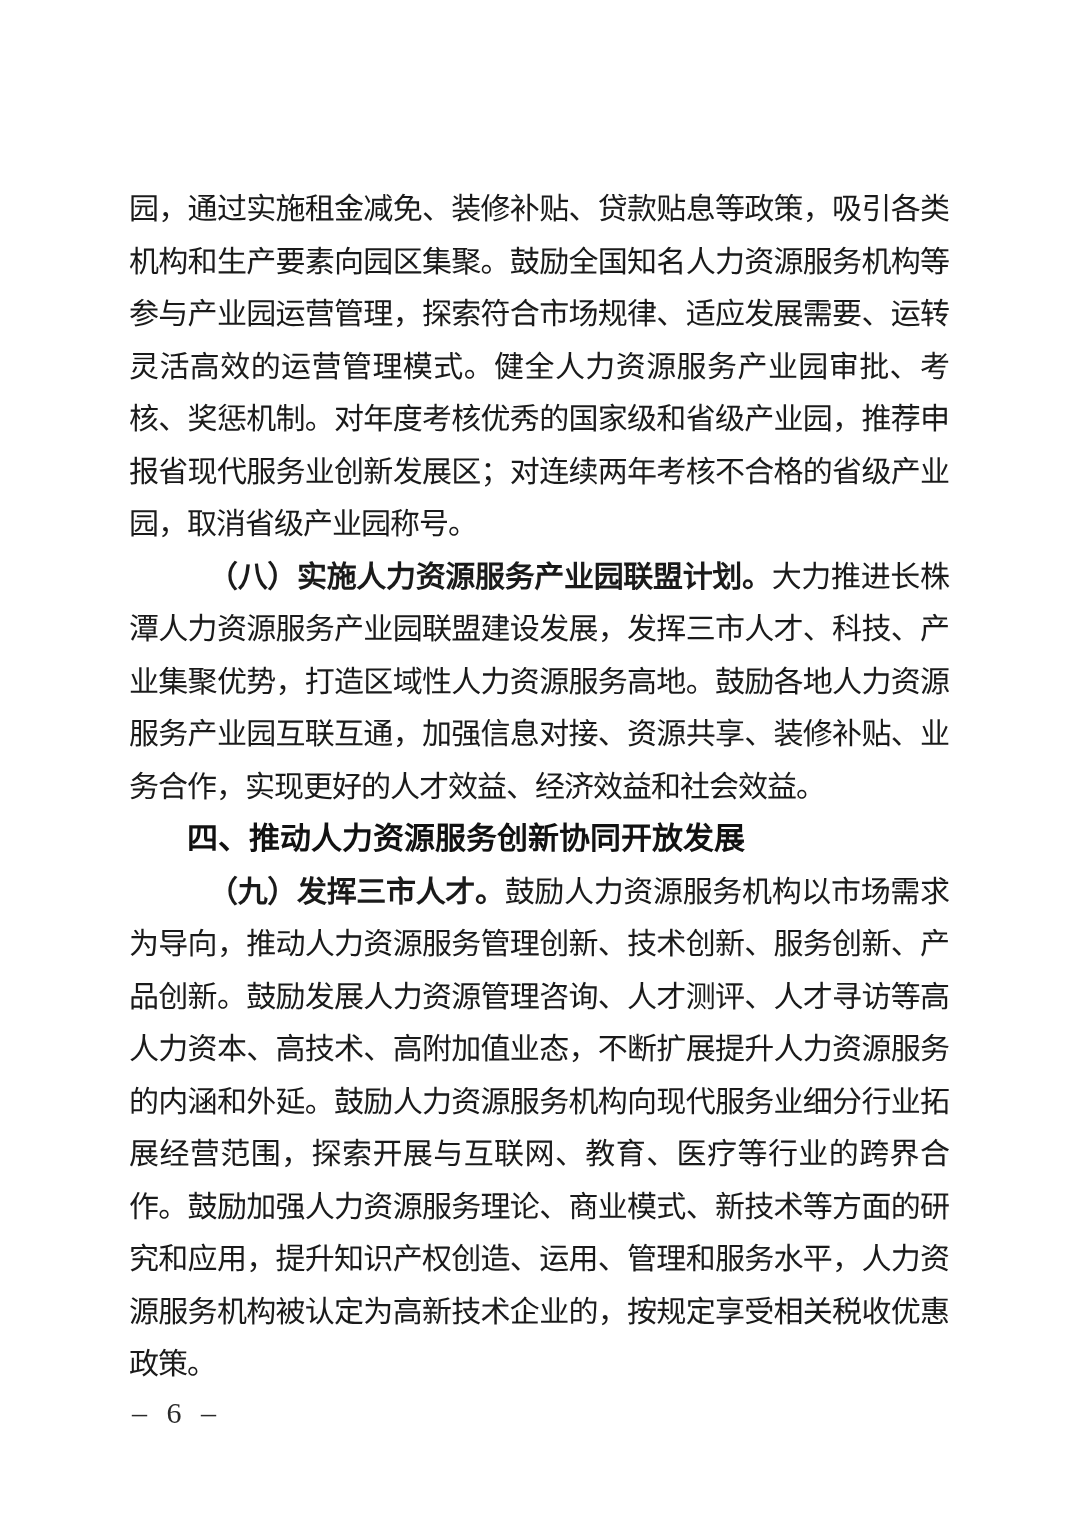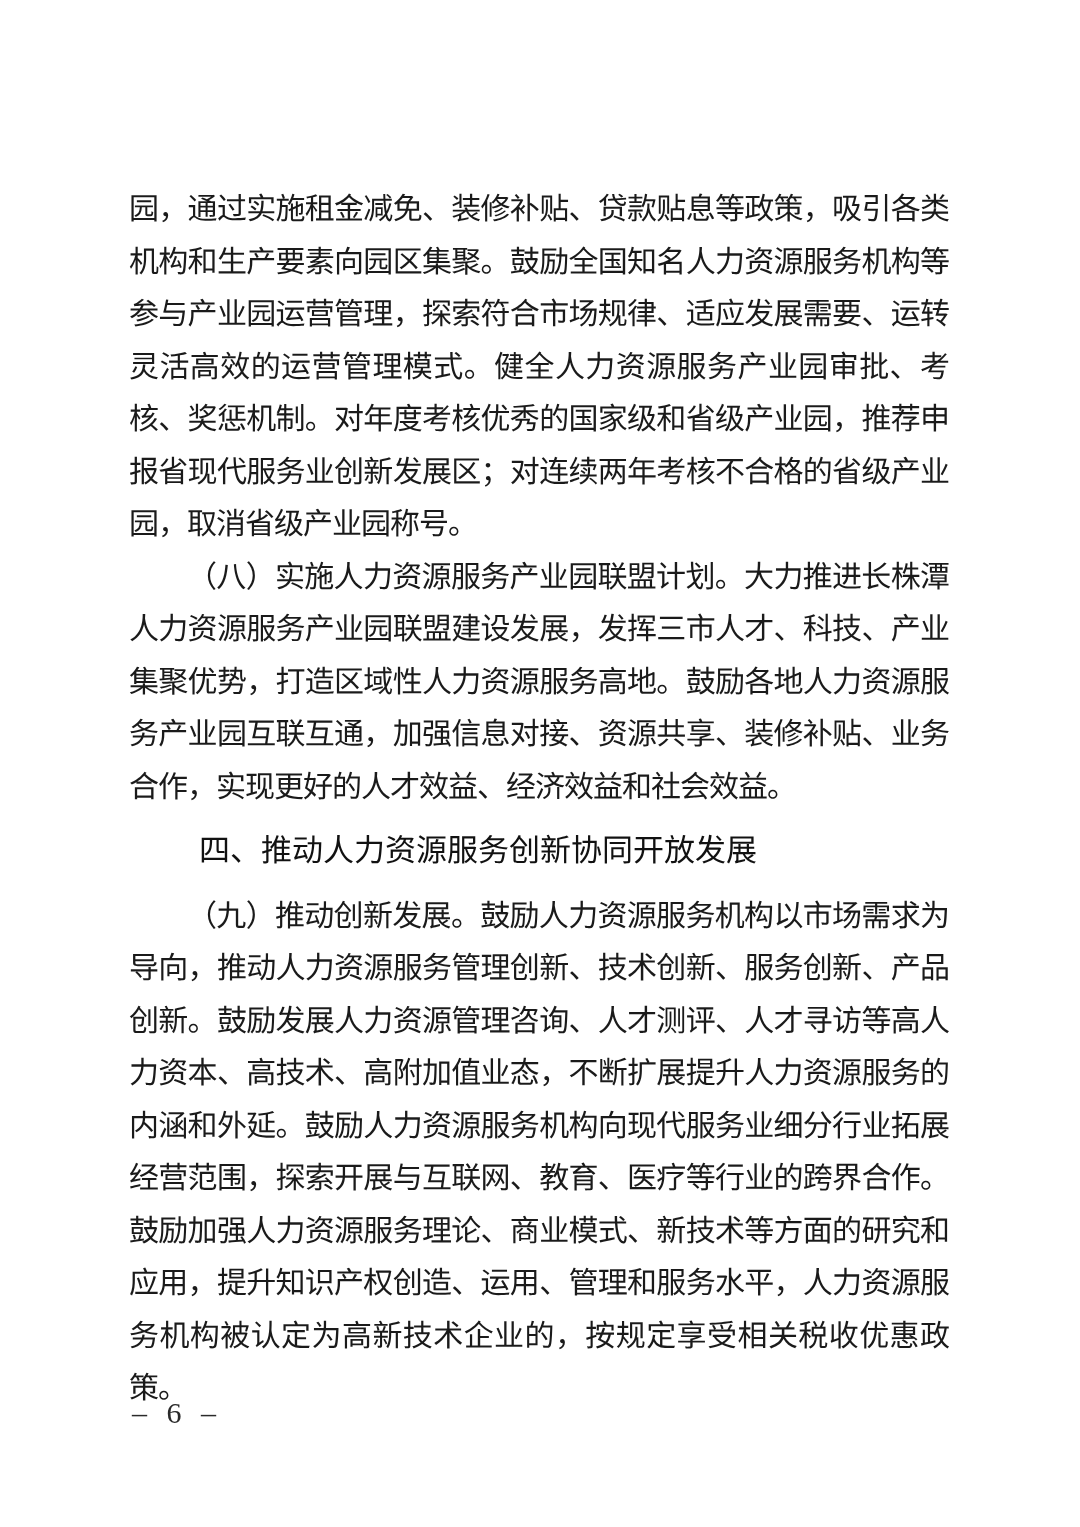--- a/index.html
+++ b/index.html
@@ -27,26 +27,27 @@
     font-size: 30px;
     line-height: 52.5px;
     letter-spacing: -1px;
     text-align: justify;
     text-align-last: left;
   }
   .indent {
     text-indent: 58px;
   }
   .lead {
-    font-weight: normal;
+    font-weight: bold;
+    margin-left: 21px;
   }
   .heading {
-    margin: 12px;
+    margin: 0;
     font-family: "Liberation Sans", "DejaVu Sans", sans-serif;
-    font-weight: normal;
+    font-weight: bold;
     font-size: 31px;
     line-height: 52.5px;
     letter-spacing: 0px;
     text-indent: 58px;
     color: #111111;
   }
   .pagenum {
     position: absolute;
     left: 132px;
     top: 1396px;
@@ -63,19 +64,19 @@
 <div class="page">
 
   <div class="content">
 
     <p class="para">园，通过实施租金减免、装修补贴、贷款贴息等政策，吸引各类机构和生产要素向园区集聚。鼓励全国知名人力资源服务机构等参与产业园运营管理，探索符合市场规律、适应发展需要、运转灵活高效的运营管理模式。健全人力资源服务产业园审批、考核、奖惩机制。对年度考核优秀的国家级和省级产业园，推荐申报省现代服务业创新发展区；对连续两年考核不合格的省级产业园，取消省级产业园称号。</p>
 
     <p class="para indent"><span class="lead">（八）实施人力资源服务产业园联盟计划。</span><span>大力推进长株潭人力资源服务产业园联盟建设发展，发挥三市人才、科技、产业集聚优势，打造区域性人力资源服务高地。鼓励各地人力资源服务产业园互联互通，加强信息对接、资源共享、装修补贴、业务合作，实现更好的人才效益、经济效益和社会效益。</span></p>
 
     <p class="heading">四、推动人力资源服务创新协同开放发展</p>
 
-    <p class="para indent"><span class="lead">（九）推动创新发展。</span><span>鼓励人力资源服务机构以市场需求为导向，推动人力资源服务管理创新、技术创新、服务创新、产品创新。鼓励发展人力资源管理咨询、人才测评、人才寻访等高人力资本、高技术、高附加值业态，不断扩展提升人力资源服务的内涵和外延。鼓励人力资源服务机构向现代服务业细分行业拓展经营范围，探索开展与互联网、教育、医疗等行业的跨界合作。鼓励加强人力资源服务理论、商业模式、新技术等方面的研究和应用，提升知识产权创造、运用、管理和服务水平，人力资源服务机构被认定为高新技术企业的，按规定享受相关税收优惠政策。</span></p>
+    <p class="para indent"><span class="lead">（九）发挥三市人才。</span><span>鼓励人力资源服务机构以市场需求为导向，推动人力资源服务管理创新、技术创新、服务创新、产品创新。鼓励发展人力资源管理咨询、人才测评、人才寻访等高人力资本、高技术、高附加值业态，不断扩展提升人力资源服务的内涵和外延。鼓励人力资源服务机构向现代服务业细分行业拓展经营范围，探索开展与互联网、教育、医疗等行业的跨界合作。鼓励加强人力资源服务理论、商业模式、新技术等方面的研究和应用，提升知识产权创造、运用、管理和服务水平，人力资源服务机构被认定为高新技术企业的，按规定享受相关税收优惠政策。</span></p>
 
   </div>
 
   <div class="pagenum">– 6 –</div>
 
 </div>
 
 </body></html>

